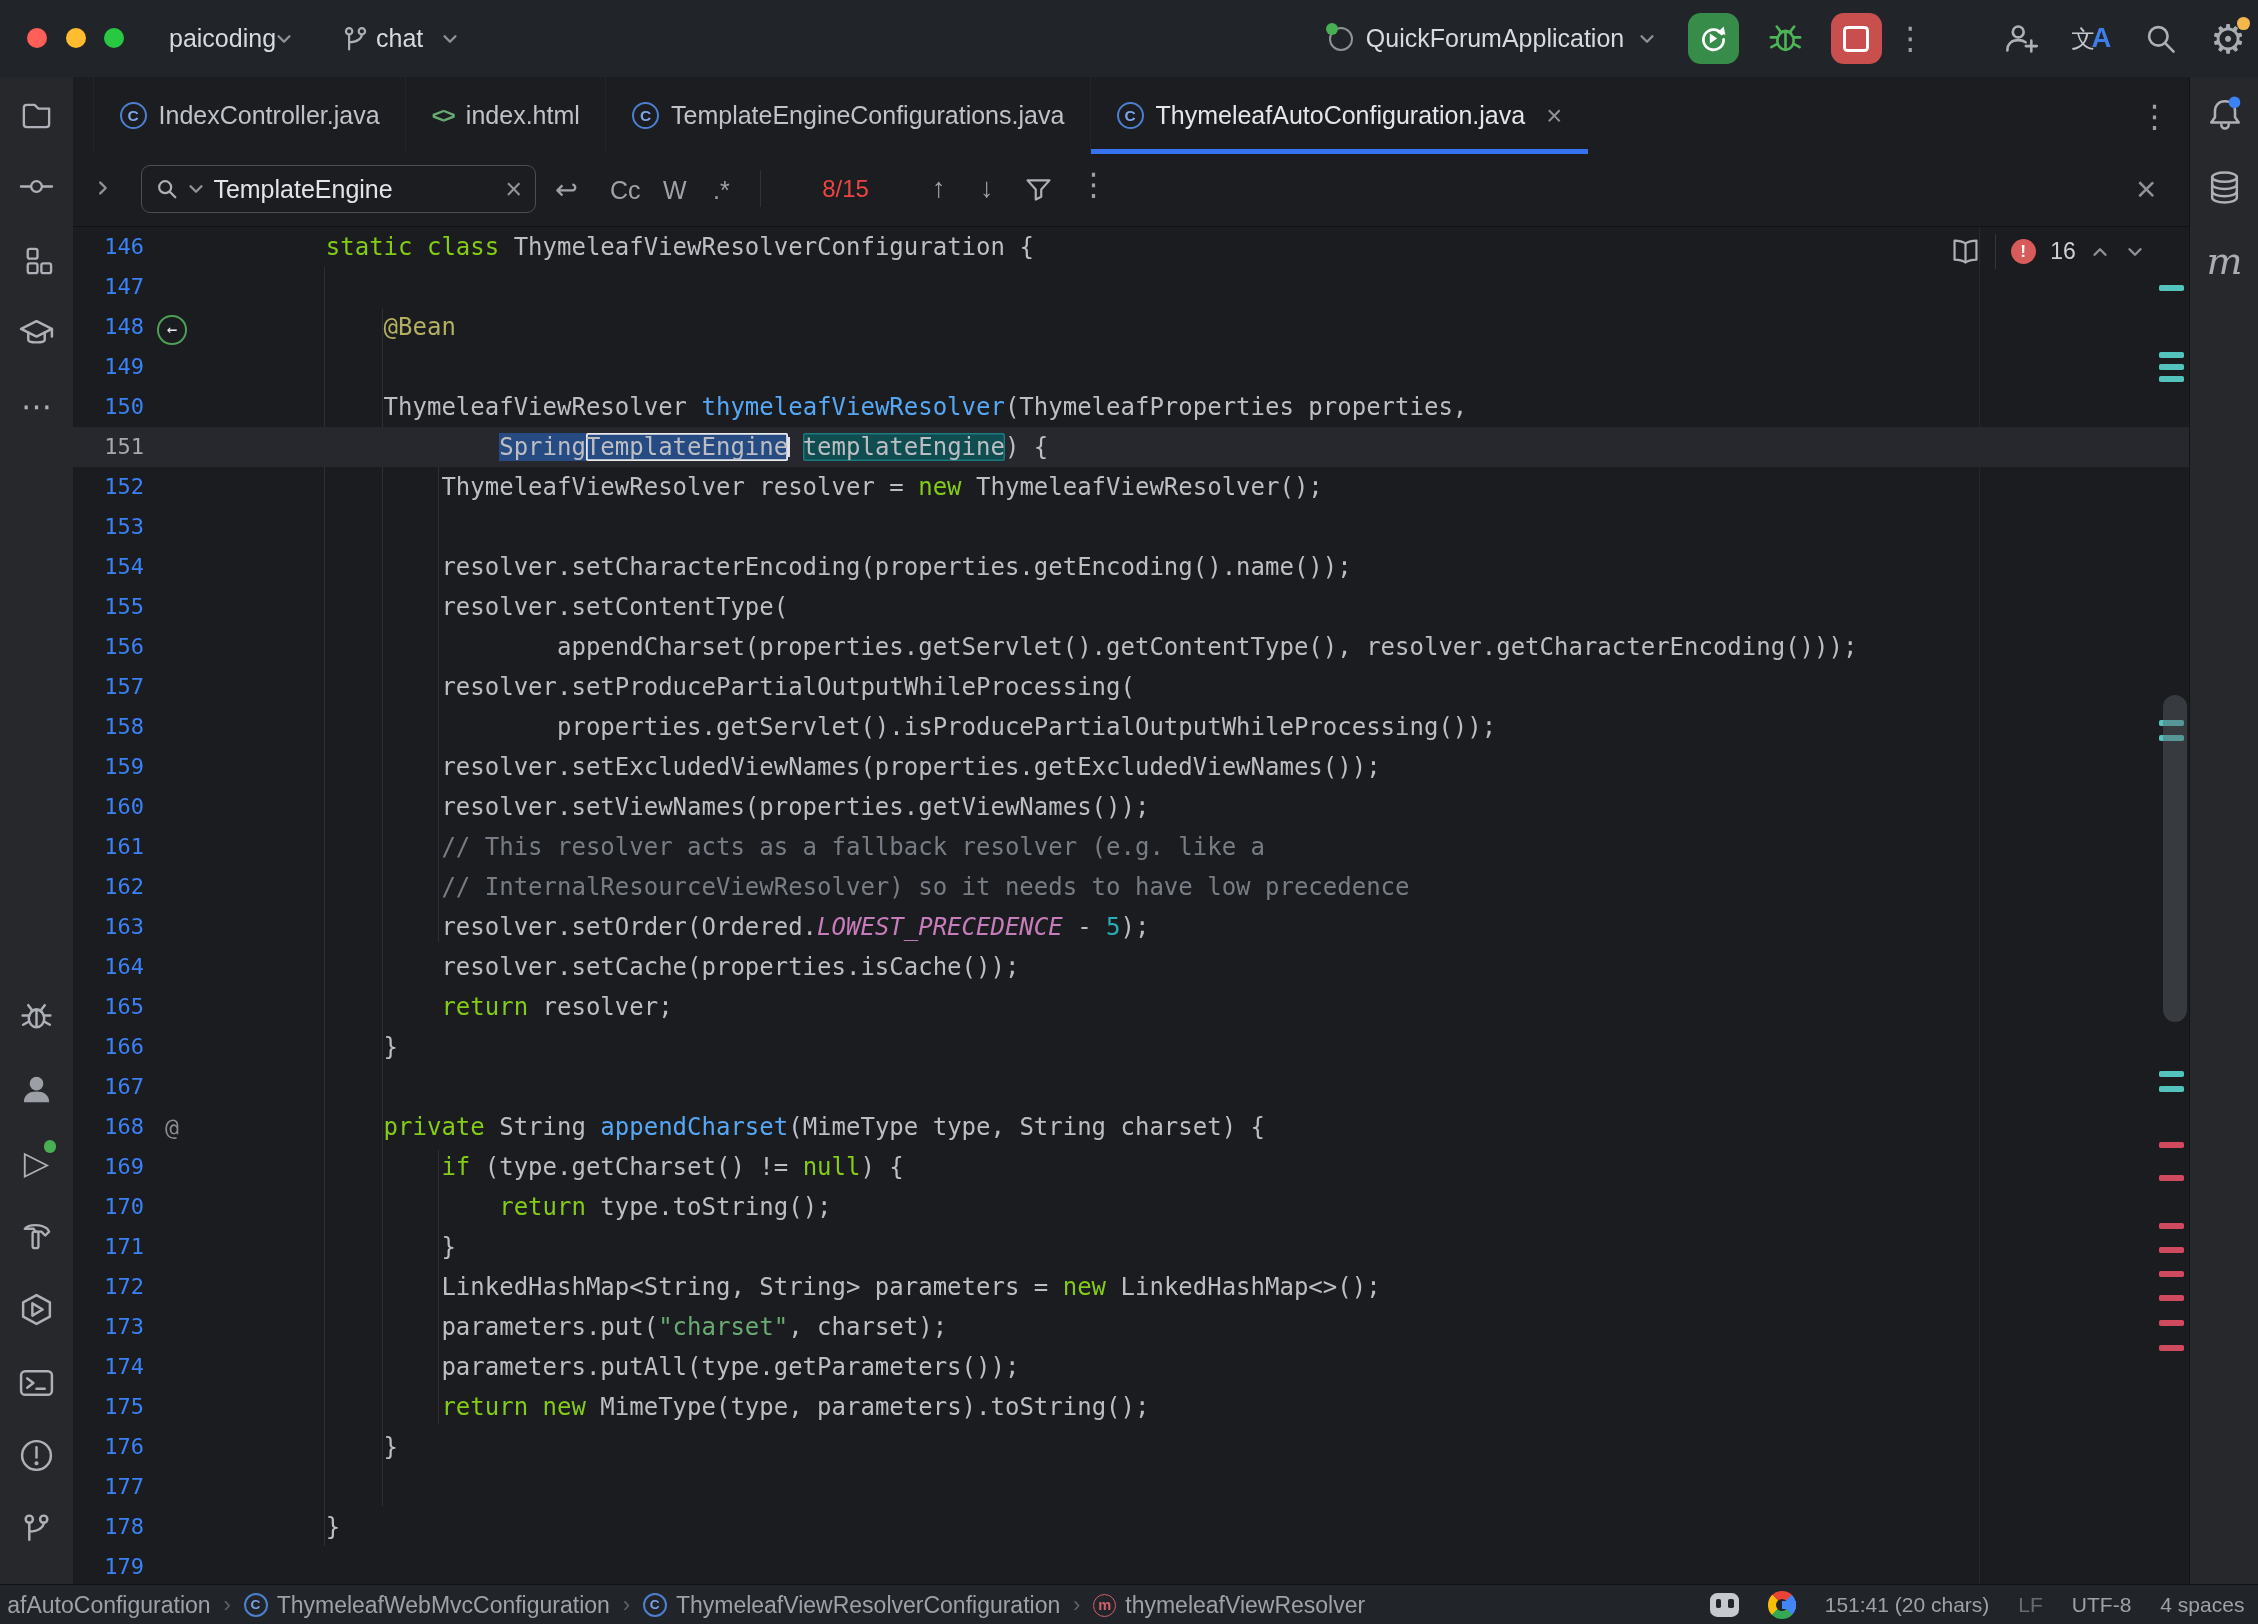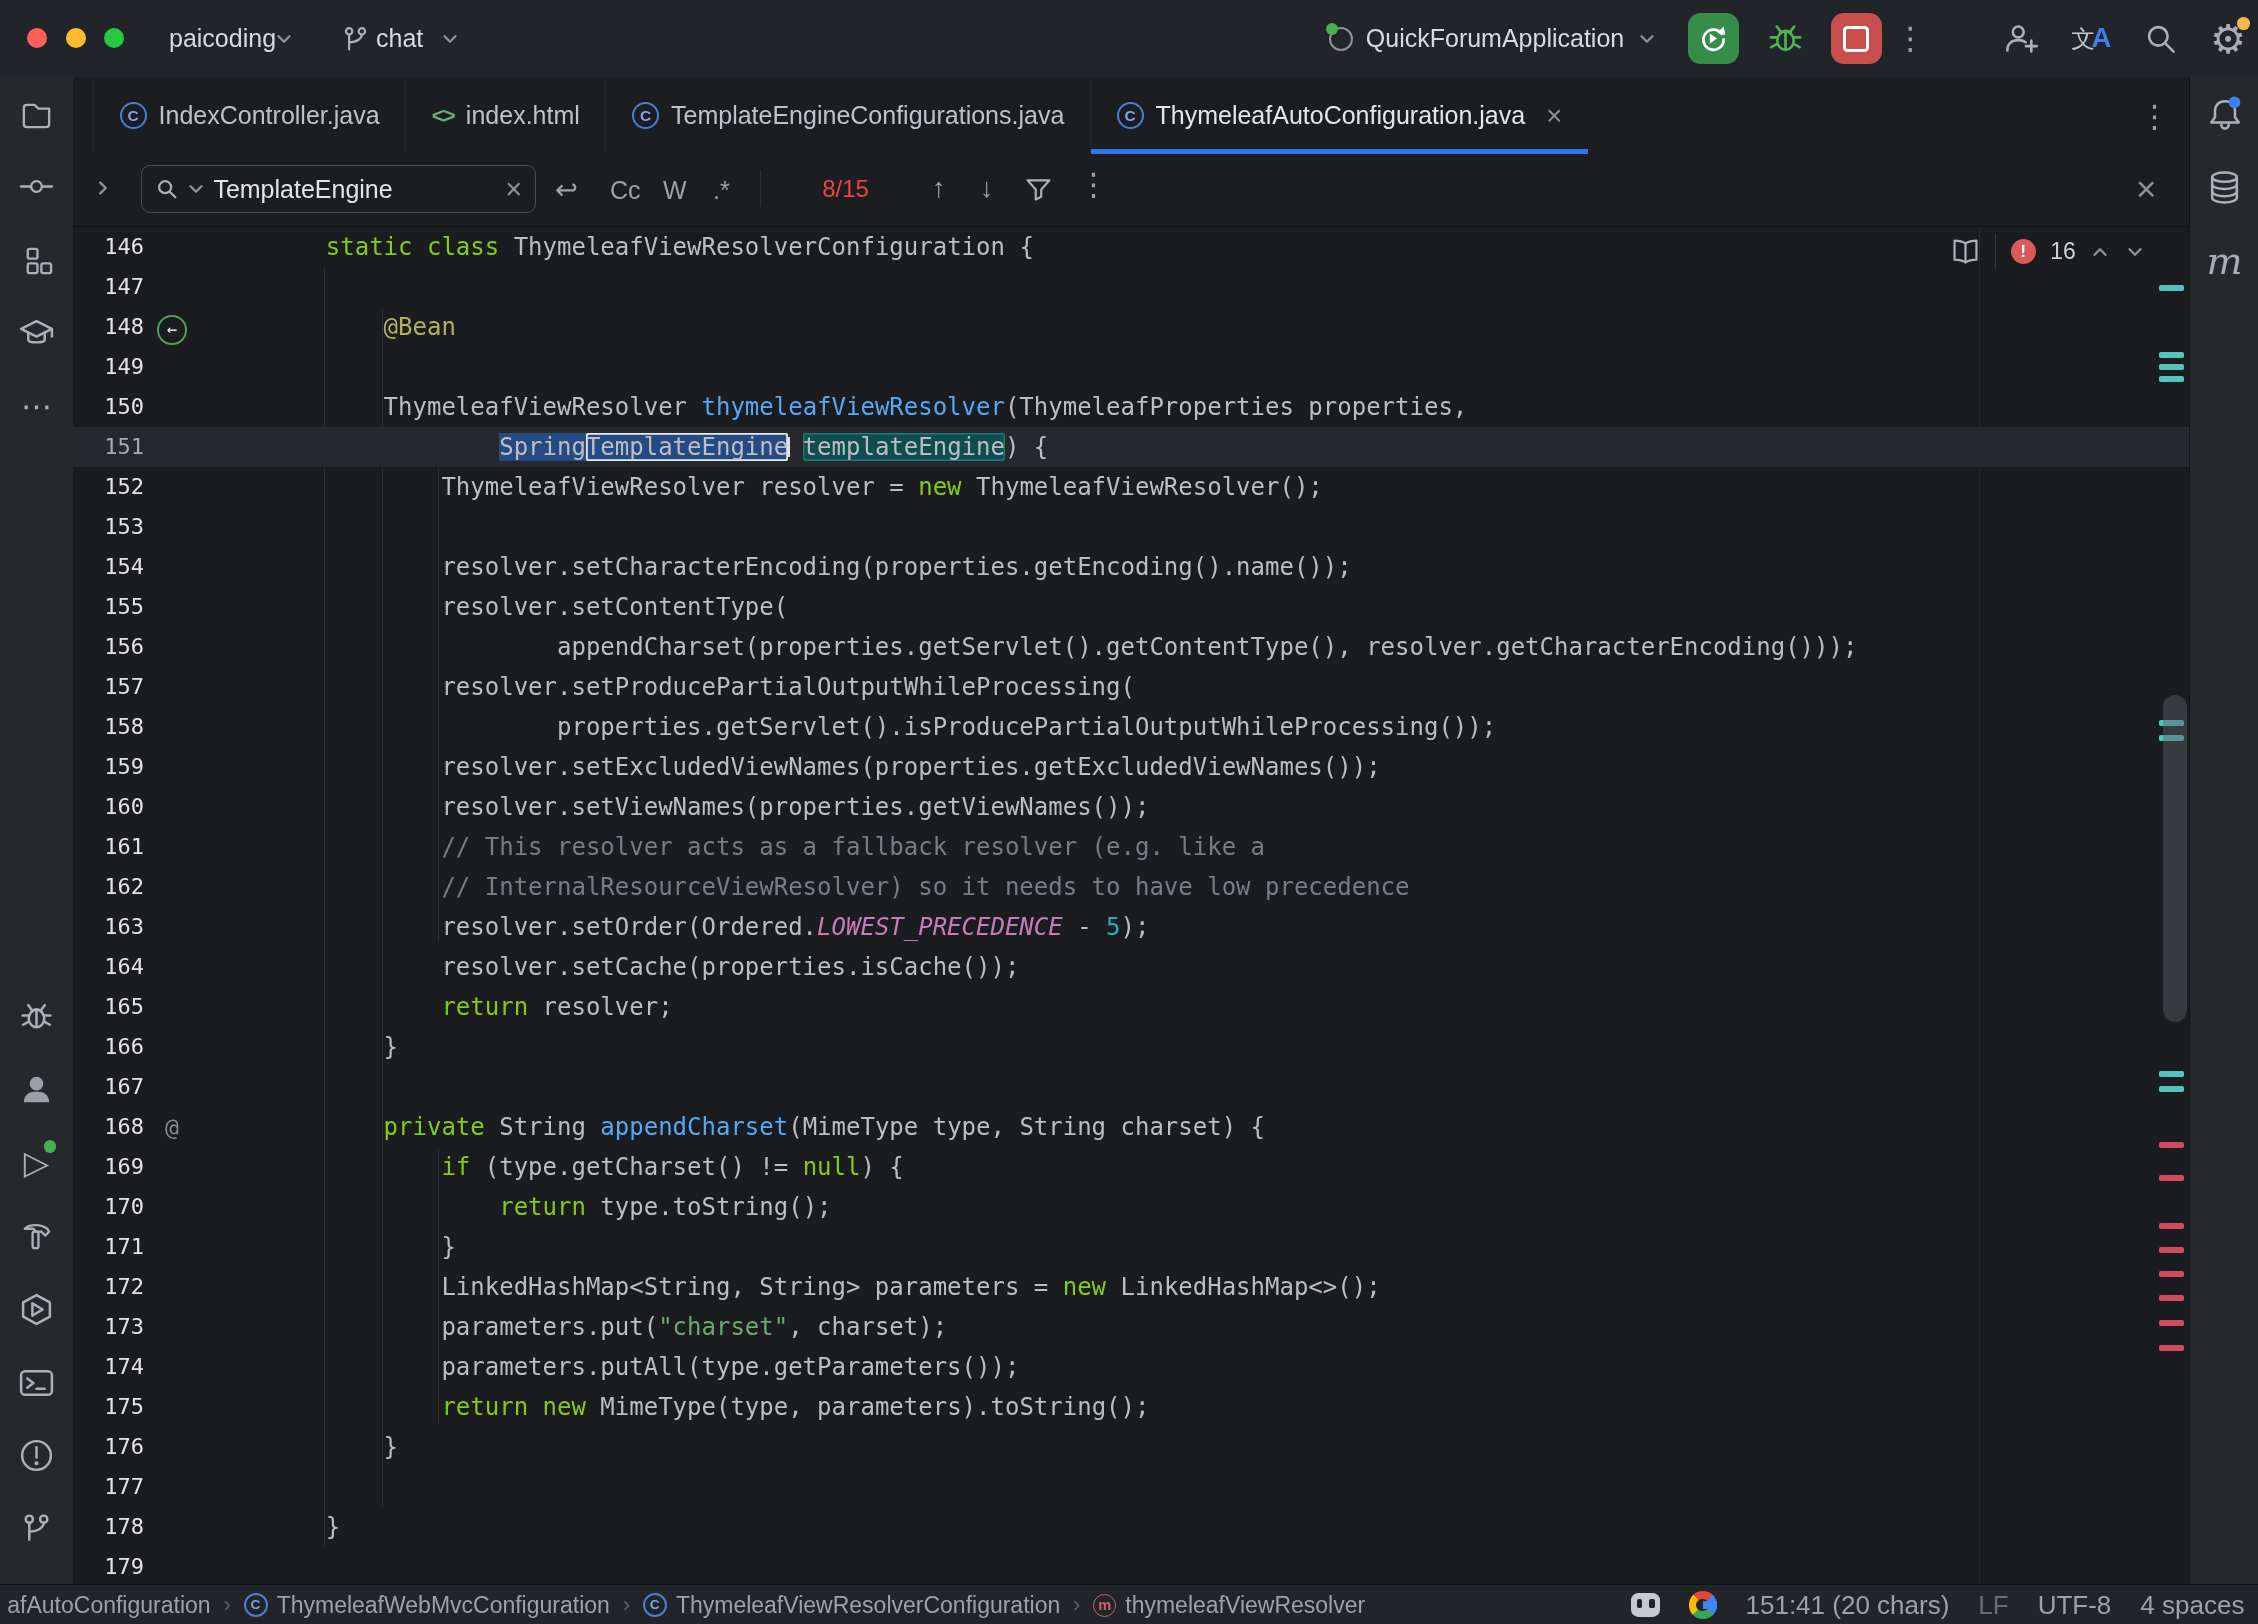--- a/index.html
+++ b/index.html
@@ -64,21 +64,21 @@
   .fdiv{left:687px;top:16.4px;width:0.9px;height:37px;background:#2f3236;}
   .farrow{font-size:27.4px;color:#9ea1a7;}
   .fx{font-size:29px;color:#8f9298;line-height:29px;}
 
   
   #editor{left:73px;top:227px;width:2116px;height:1358px;background:#1a1c1f;overflow:hidden;}
   .guide{position:absolute;width:0.9px;background:#2c2f33;}
   #wrapguide{left:1906px;top:0;height:1358px;background:#26282b;width:0.9px;position:absolute;}
   .cl{position:relative;height:40px;line-height:40px;font-family:"DejaVu Sans Mono",monospace;font-size:24px;}
   .cl.cur{background:#26282d;}
-  .ln{position:absolute;left:0;width:71px;text-align:right;font-size:22px;color:#e5e5e5;}
+  .ln{position:absolute;left:0;width:71px;text-align:right;font-size:22px;color:#3b82f6;}
   .cl.cur .ln{color:#a6a9ad;}
   .gi{position:absolute;left:77px;width:44px;text-align:center;}
   .ct{position:absolute;left:195px;white-space:pre;}
   .sp{color:#bcbec4;} .skw{color:#84cc16;} .sann{color:#b5af62;} .sstr{color:#6aab73;}
   .smd{color:#56a8f5;} .scst{color:#c77dbb;font-style:italic;} .snum{color:#29abb8;} .scom{color:#787d85;}
   .ssel{background:#264a82;}
   .sselc{background:#264a82;box-shadow:inset 0 0 0 1.8px #e9eaec;border-radius:1.8px;position:relative;}
   .sselc::after{content:'';position:absolute;right:-1.8px;top:3.7px;bottom:3.7px;width:2.7px;background:#dfe1e5;}
   .smatch{background:#0f4d51;box-shadow:inset 0 0 0 1.4px #1d7a7f;border-radius:2.7px;}
   .beanic{display:inline-block;width:25.6px;height:25.6px;border:2.3px solid #4f9e58;border-radius:50%;
@@ -98,21 +98,21 @@
   #thumb{position:absolute;right:1.8px;top:468px;width:24px;height:327px;border-radius:12px;background:rgba(90,95,102,.45);}
 
   
   #statusbar{left:0;top:1584px;width:2259px;height:40px;background:#212428;border-top:0.9px solid #101113;overflow:hidden;}
   #crumbs{position:absolute;left:0;top:0;height:40px;display:flex;align-items:center;gap:12.8px;padding-left:7.3px;}
   .crumb{font-size:23px;color:#9da1a8;white-space:nowrap;display:flex;align-items:center;gap:9.1px;}
   .csep{font-size:22px;color:#5e6268;}
   .clipwrap{display:inline-block;overflow:hidden;}
   .clipwrap span{display:inline-block;margin-left:-12.8px;}
   #status-right{position:absolute;right:14.6px;top:0;height:40px;display:flex;align-items:center;gap:29px;}
-  .stxt{font-size:26px;color:#9da1a8;} .stxt.dim{color:#686c72;}
+  .stxt{font-size:21px;color:#9da1a8;} .stxt.dim{color:#686c72;}
   .copi{width:29px;height:24px;background:#c6c9ce;border-radius:7.3px;position:relative;}
   .copi i{position:absolute;top:6.4px;width:5.5px;height:9.1px;background:#212428;border-radius:1.8px;}
   .copi i.l{left:5.5px;} .copi i.r{right:5.5px;}
   .gicon{width:27.4px;height:27.4px;position:relative;}
   .gring{position:absolute;inset:0;border-radius:50%;
          background:conic-gradient(from -45deg,#ea4335 0 25%,#4285f4 25% 50%,#34a853 50% 75%,#fbbc05 75% 100%);}
   .ghole{position:absolute;inset:7.3px;border-radius:50%;background:#212428;}
   .gbar{position:absolute;right:0;top:10px;width:13.7px;height:7.3px;background:#4285f4;}
 </style>
 </head>

